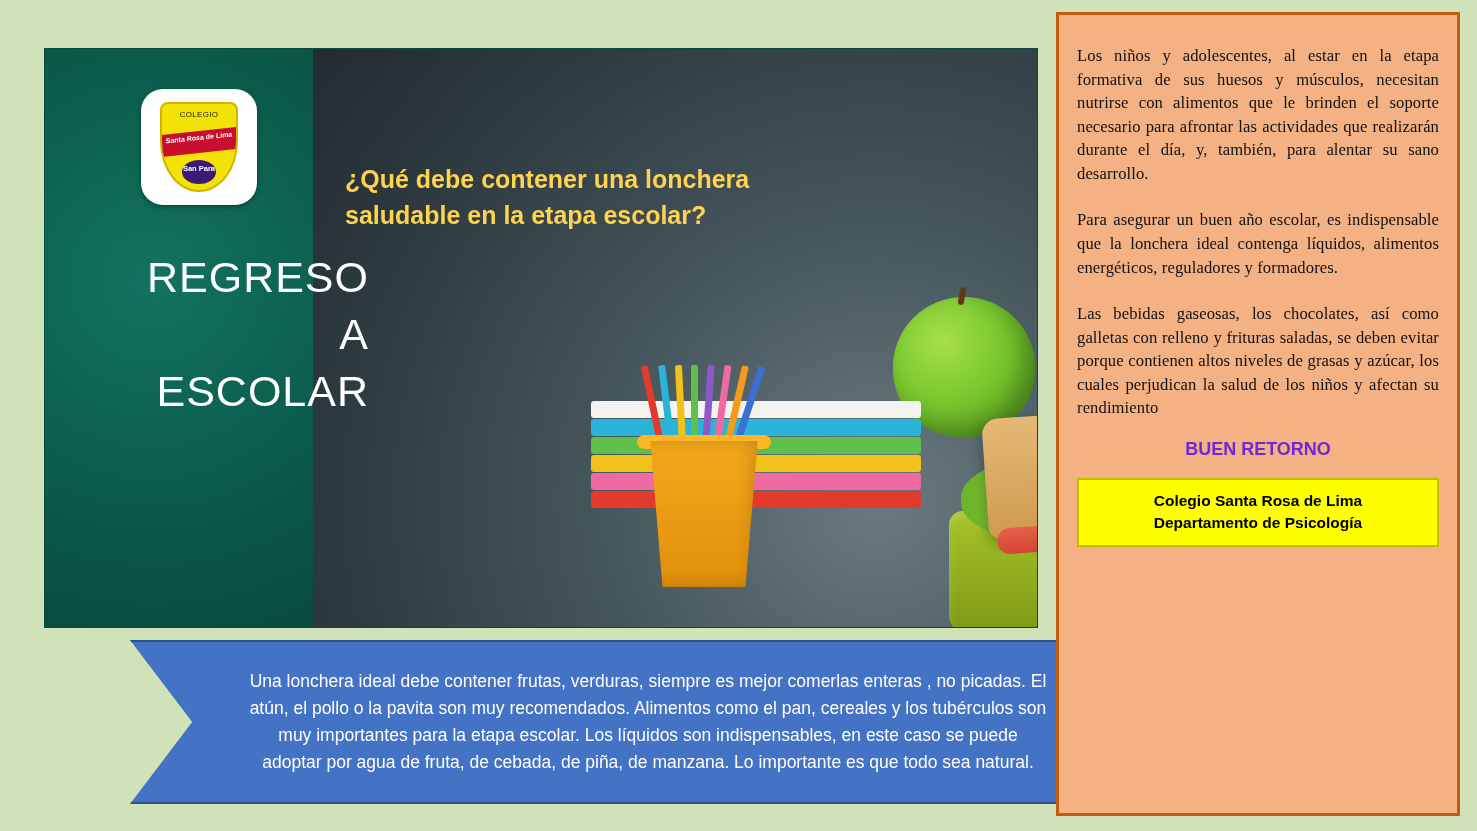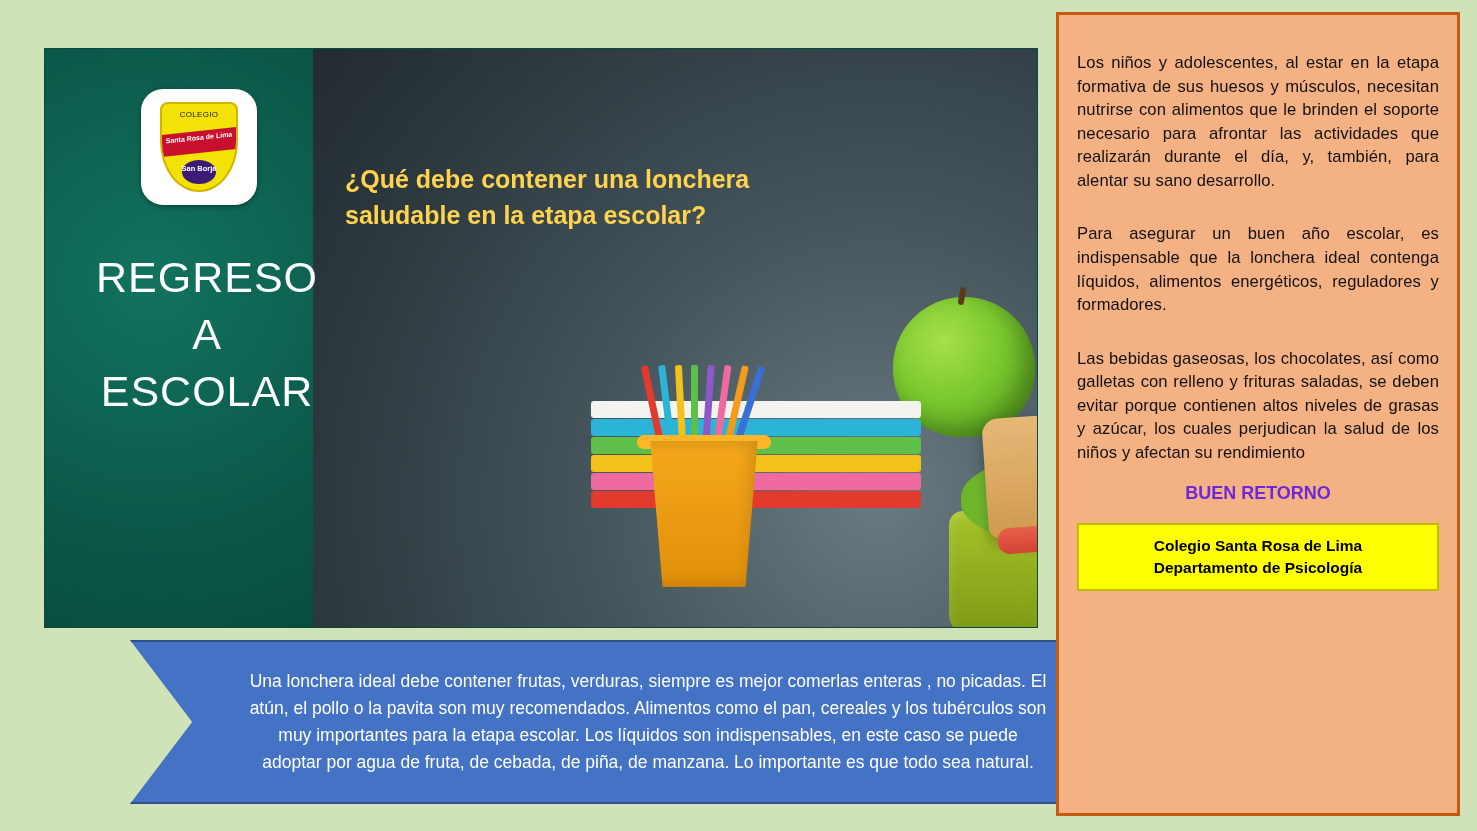--- a/index.html
+++ b/index.html
@@ -95,21 +95,21 @@
   .shield .t3 {
     position: absolute; left: 0; right: 0; top: 60px;
     text-align: center; font-size: 7.5px; font-weight: 700;
     color: #ffffff;
   }
 
   .regreso {
     position: absolute;
     left: 0; top: 200px;
     width: 324px;
-    text-align: center;
+    text-align: right;
     color: #ffffff;
     font-size: 43px;
     line-height: 1.32;
     letter-spacing: 1px;
     font-family: "Liberation Sans", sans-serif;
   }
   .regreso span { display: block; }
 
   .hero-title {
     position: absolute;
@@ -236,26 +236,26 @@
     left: 1056px; top: 12px;
     width: 404px; height: 804px;
     background: #f4b183;
     border: 3px solid #c55a11;
     box-sizing: border-box;
     padding: 20px 18px 14px 18px;
     display: flex;
     flex-direction: column;
   }
   .side-panel .para {
-    font-family: Liberation Sans, sans-serif;
+    font-family: Liberation Serif, serif;
     font-size: 16.6px;
     line-height: 1.42;
     color: #111111;
     text-align: justify;
-    margin: 16px 0 14px 0;
+    margin: 9px 0 14px 0;
     letter-spacing: .1px;
   }
   .closing {
     text-align: center;
     font-size: 18px;
     font-weight: 700;
     color: #6d28d9;
     line-height: 1.45;
     margin-top: 2px;
   }
@@ -305,21 +305,21 @@
       <div class="sandwich"></div>
 
     </div>
 
     <div class="logo-box">
       <div class="shield">
         <div class="t1">COLEGIO</div>
         <div class="band"></div>
         <div class="t2">Santa Rosa de Lima</div>
         <div class="ball"></div>
-        <div class="t3">San Borja</div>
+        <div class="t3">San Para</div>
       </div>
     </div>
 
     <div class="regreso">
       <span>REGRESO</span>
       <span>A</span>
       <span>ESCOLAR</span>
     </div>
 
     <div class="hero-title">¿Qué debe contener una lonchera saludable en la etapa escolar?</div>

